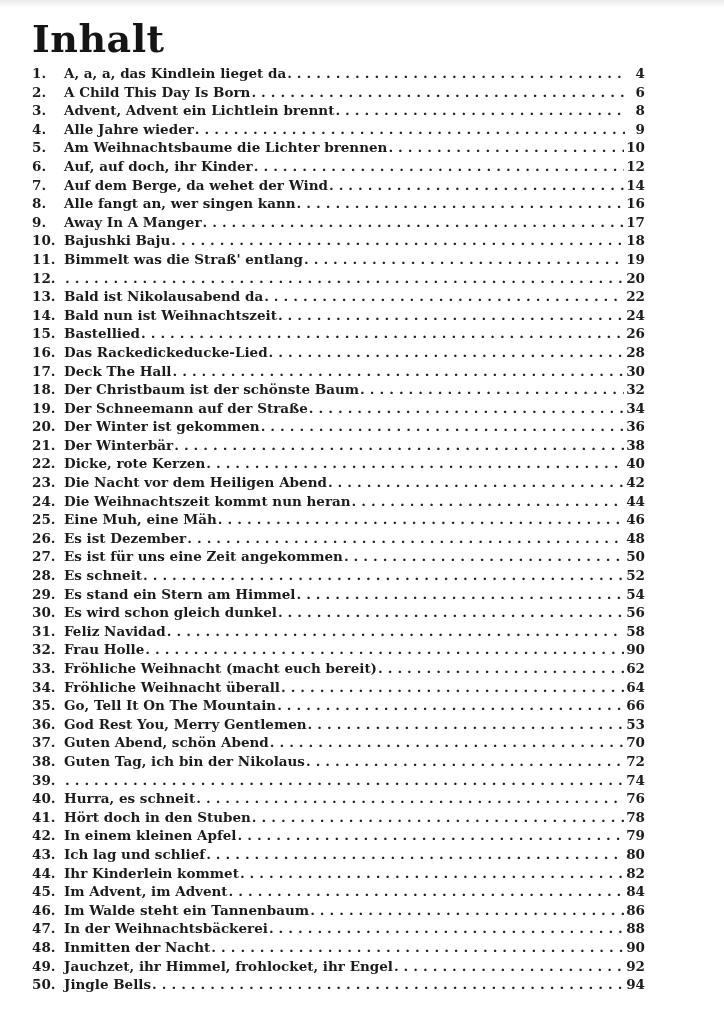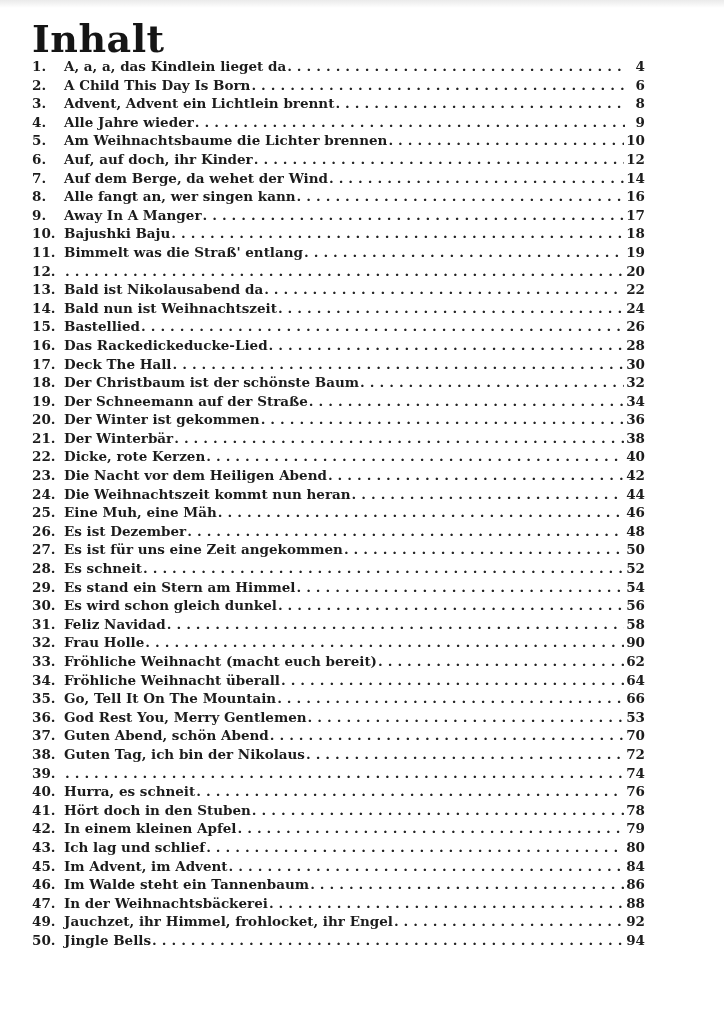--- a/index.html
+++ b/index.html
@@ -30,20 +30,21 @@
     top: 20px;
     left: 32px;
     width: 613px; 
   }
   .toc-heading {
     font-size: 38px;
     font-weight: 700;
     letter-spacing: 0.5px;
     color: #151515;
     line-height: 1.0;
+    margin-bottom: 7px;
   }
   .toc-list {
     width: 100%;
   }
   .toc-row {
     display: flex;
     align-items: baseline;
     height: 18.6px;
     font-size: 13.5px;
     font-weight: 700;
@@ -335,38 +336,50 @@
         <span class="dots"></span>
         <span class="page-num">79</span>
       </div>
         <div class="toc-row">
         <span class="num">43.</span>
         <span class="title">Ich lag und schlief</span>
         <span class="dots"></span>
         <span class="page-num">80</span>
       </div>
         <div class="toc-row">
+        <span class="num">44.</span>
+        <span class="title">Ihr Kinderlein kommet</span>
+        <span class="dots"></span>
+        <span class="page-num">82</span>
+      </div>
+        <div class="toc-row">
         <span class="num">45.</span>
         <span class="title">Im Advent, im Advent</span>
         <span class="dots"></span>
         <span class="page-num">84</span>
       </div>
         <div class="toc-row">
         <span class="num">46.</span>
         <span class="title">Im Walde steht ein Tannenbaum</span>
         <span class="dots"></span>
         <span class="page-num">86</span>
       </div>
         <div class="toc-row">
         <span class="num">47.</span>
         <span class="title">In der Weihnachtsbäckerei</span>
         <span class="dots"></span>
         <span class="page-num">88</span>
       </div>
         <div class="toc-row">
+        <span class="num">48.</span>
+        <span class="title">Inmitten der Nacht</span>
+        <span class="dots"></span>
+        <span class="page-num">90</span>
+      </div>
+        <div class="toc-row">
         <span class="num">49.</span>
         <span class="title">Jauchzet, ihr Himmel, frohlocket, ihr Engel</span>
         <span class="dots"></span>
         <span class="page-num">92</span>
       </div>
         <div class="toc-row">
         <span class="num">50.</span>
         <span class="title">Jingle Bells</span>
         <span class="dots"></span>
         <span class="page-num">94</span>

